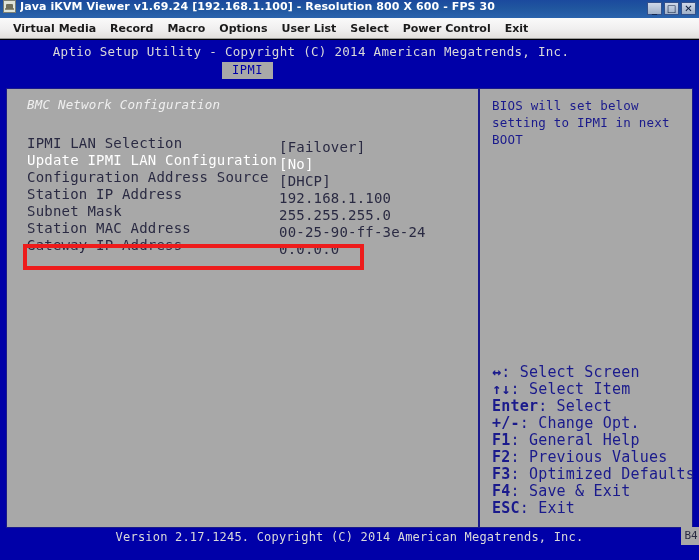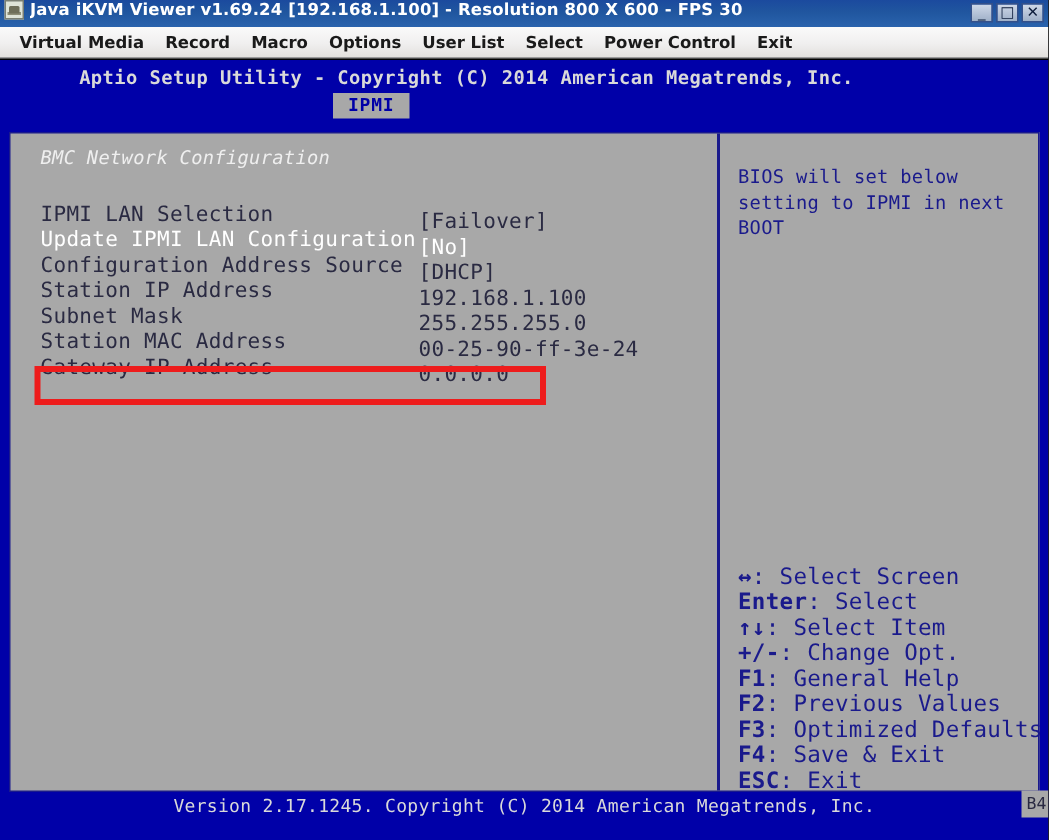--- a/index.html
+++ b/index.html
@@ -113,21 +113,20 @@
     left: 0; top: 40px;
     width: 699px; height: 520px;
     background: #0000a8;
     overflow: hidden;
   }
   .bios-header {
     position: absolute;
     left: 0; top: 0;
     width: 622px; height: 42px;
     background: #0000a8;
-    font-weight: bold;
   }
   .bios-header-title {
     position: absolute;
     left: 0; right: 0; top: 4px;
     text-align: center;
     color: #d9d9d9;
     font-family: "DejaVu Sans Mono", monospace;
     font-size: 12.5px;
     letter-spacing: 0.3px;
     white-space: nowrap;
@@ -160,21 +159,21 @@
     box-sizing: border-box;
   }
   .pane-divider {
     position: absolute;
     left: 471px; top: 0;
     width: 2px; height: 100%;
     background: #1a1a8c;
   }
   .right-pane {
     position: absolute;
-    left: 473px; top: 12px;
+    left: 473px; top: 0;
     right: 0; height: 100%;
     box-sizing: border-box;
   }
 
   .section-title {
     position: absolute;
     left: 20px; top: 8px;
     color: #efefef;
     font-family: "DejaVu Sans Mono", monospace;
     font-size: 12.5px;
@@ -349,22 +348,22 @@
         </div>
       </div>
 
       <div class="pane-divider"></div>
 
       <div class="right-pane">
         <div class="help-text">BIOS will set below setting to IPMI in next BOOT</div>
 
         <div class="keyhelp">
           <div class="keyhelp-row"><span class="kh-key">↔</span><span>: Select Screen</span></div>
+          <div class="keyhelp-row"><span class="kh-key">↑↓</span><span>: Select Item</span></div>
           <div class="keyhelp-row"><span class="kh-key">Enter</span><span>: Select</span></div>
-          <div class="keyhelp-row"><span class="kh-key">↑↓</span><span>: Select Item</span></div>
           <div class="keyhelp-row"><span class="kh-key">+/-</span><span>: Change Opt.</span></div>
           <div class="keyhelp-row"><span class="kh-key">F1</span><span>: General Help</span></div>
           <div class="keyhelp-row"><span class="kh-key">F2</span><span>: Previous Values</span></div>
           <div class="keyhelp-row"><span class="kh-key">F3</span><span>: Optimized Defaults</span></div>
           <div class="keyhelp-row"><span class="kh-key">F4</span><span>: Save &amp; Exit</span></div>
           <div class="keyhelp-row"><span class="kh-key">ESC</span><span>: Exit</span></div>
         </div>
       </div>
 
       <div class="annot-box"></div>

